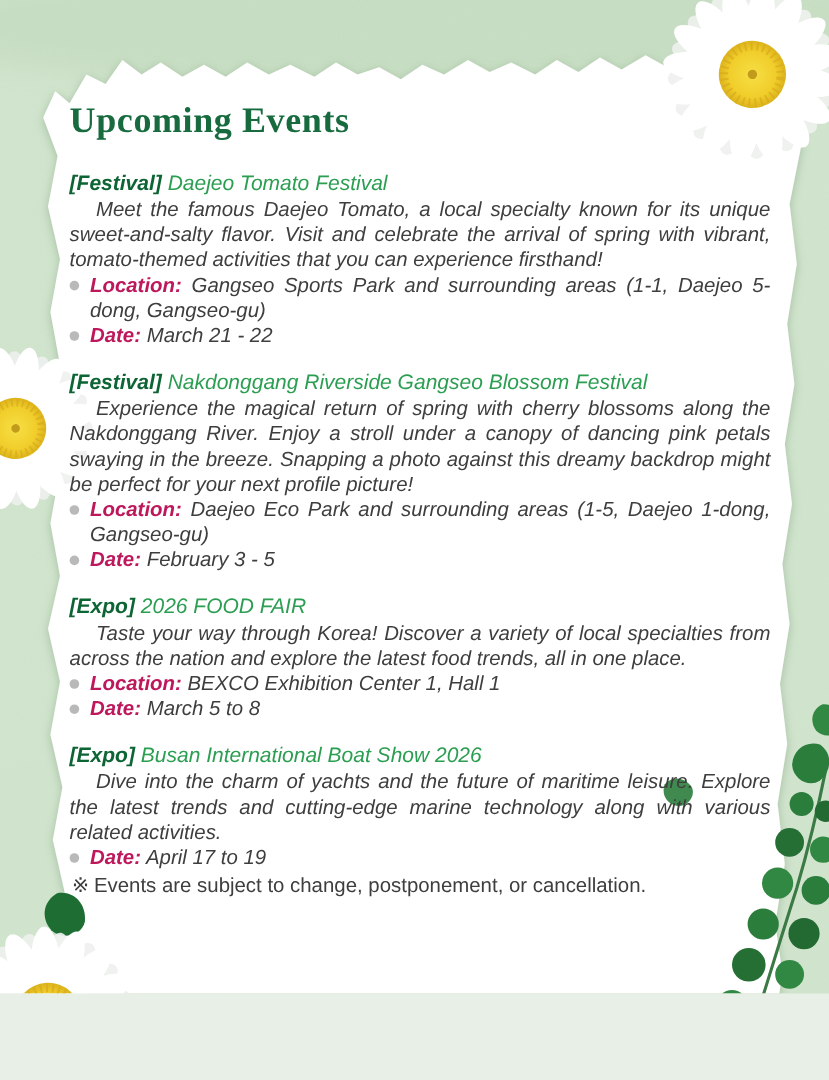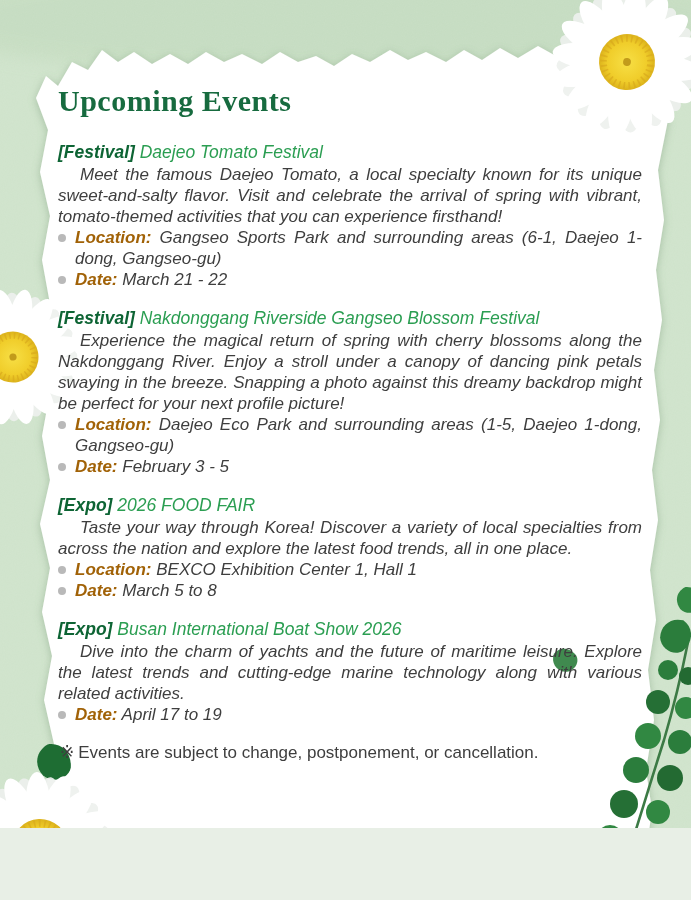--- a/index.html
+++ b/index.html
@@ -49,21 +49,21 @@
   .bullet{
     position:relative;
     padding-left:17px;
     text-align:justify;
   }
   .dot{
     position:absolute;left:0;top:7px;
     width:8px;height:8px;border-radius:50%;
     background:var(--bullet-gray,#b9b9b9);
   }
-  .blabel{font-weight:700;color:#a16207;}
+  .blabel{font-weight:700;color:#be185d;}
   .bval{color:var(--body-text,#3e3e3e);}
   .footnote{
     margin:0;padding-left:2px;
     color:var(--body-text,#3e3e3e);
   }
   .footnote .sym{margin-right:4px;}
 </style>
 </head>
 <body>
 
@@ -192,21 +192,21 @@
 
     <section class="event">
       <h2 class="evt-head">
         <span class="cat">[Festival]</span>
         <span class="nm">Daejeo Tomato Festival</span>
       </h2>
       <p class="desc">Meet the famous Daejeo Tomato, a local specialty known for its unique sweet-and-salty flavor. Visit and celebrate the arrival of spring with vibrant, tomato-themed activities that you can experience firsthand!</p>
       <div class="bullet">
         <span class="dot"></span>
         <span class="blabel">Location:</span>
-        <span class="bval">Gangseo Sports Park and surrounding areas (6-1, Daejeo 1-dong, Gangseo-gu)</span>
+        <span class="bval">Gangseo Sports Park and surrounding areas (1-1, Daejeo 5-dong, Gangseo-gu)</span>
       </div>
       <div class="bullet">
         <span class="dot"></span>
         <span class="blabel">Date:</span>
         <span class="bval">March 21 - 22</span>
       </div>
     </section>
 
     <section class="event">
       <h2 class="evt-head">
@@ -237,21 +237,21 @@
         <span class="blabel">Location:</span>
         <span class="bval">BEXCO Exhibition Center 1, Hall 1</span>
       </div>
       <div class="bullet">
         <span class="dot"></span>
         <span class="blabel">Date:</span>
         <span class="bval">March 5 to 8</span>
       </div>
     </section>
 
-    <section class="event" style="margin-bottom:17px;">
+    <section class="event" style="margin-bottom:2px;">
       <h2 class="evt-head">
         <span class="cat">[Expo]</span>
         <span class="nm">Busan International Boat Show 2026</span>
       </h2>
       <p class="desc">Dive into the charm of yachts and the future of maritime leisure. Explore the latest trends and cutting-edge marine technology along with various related activities.</p>
       <div class="bullet">
         <span class="dot"></span>
         <span class="blabel">Date:</span>
         <span class="bval">April 17 to 19</span>
       </div>

